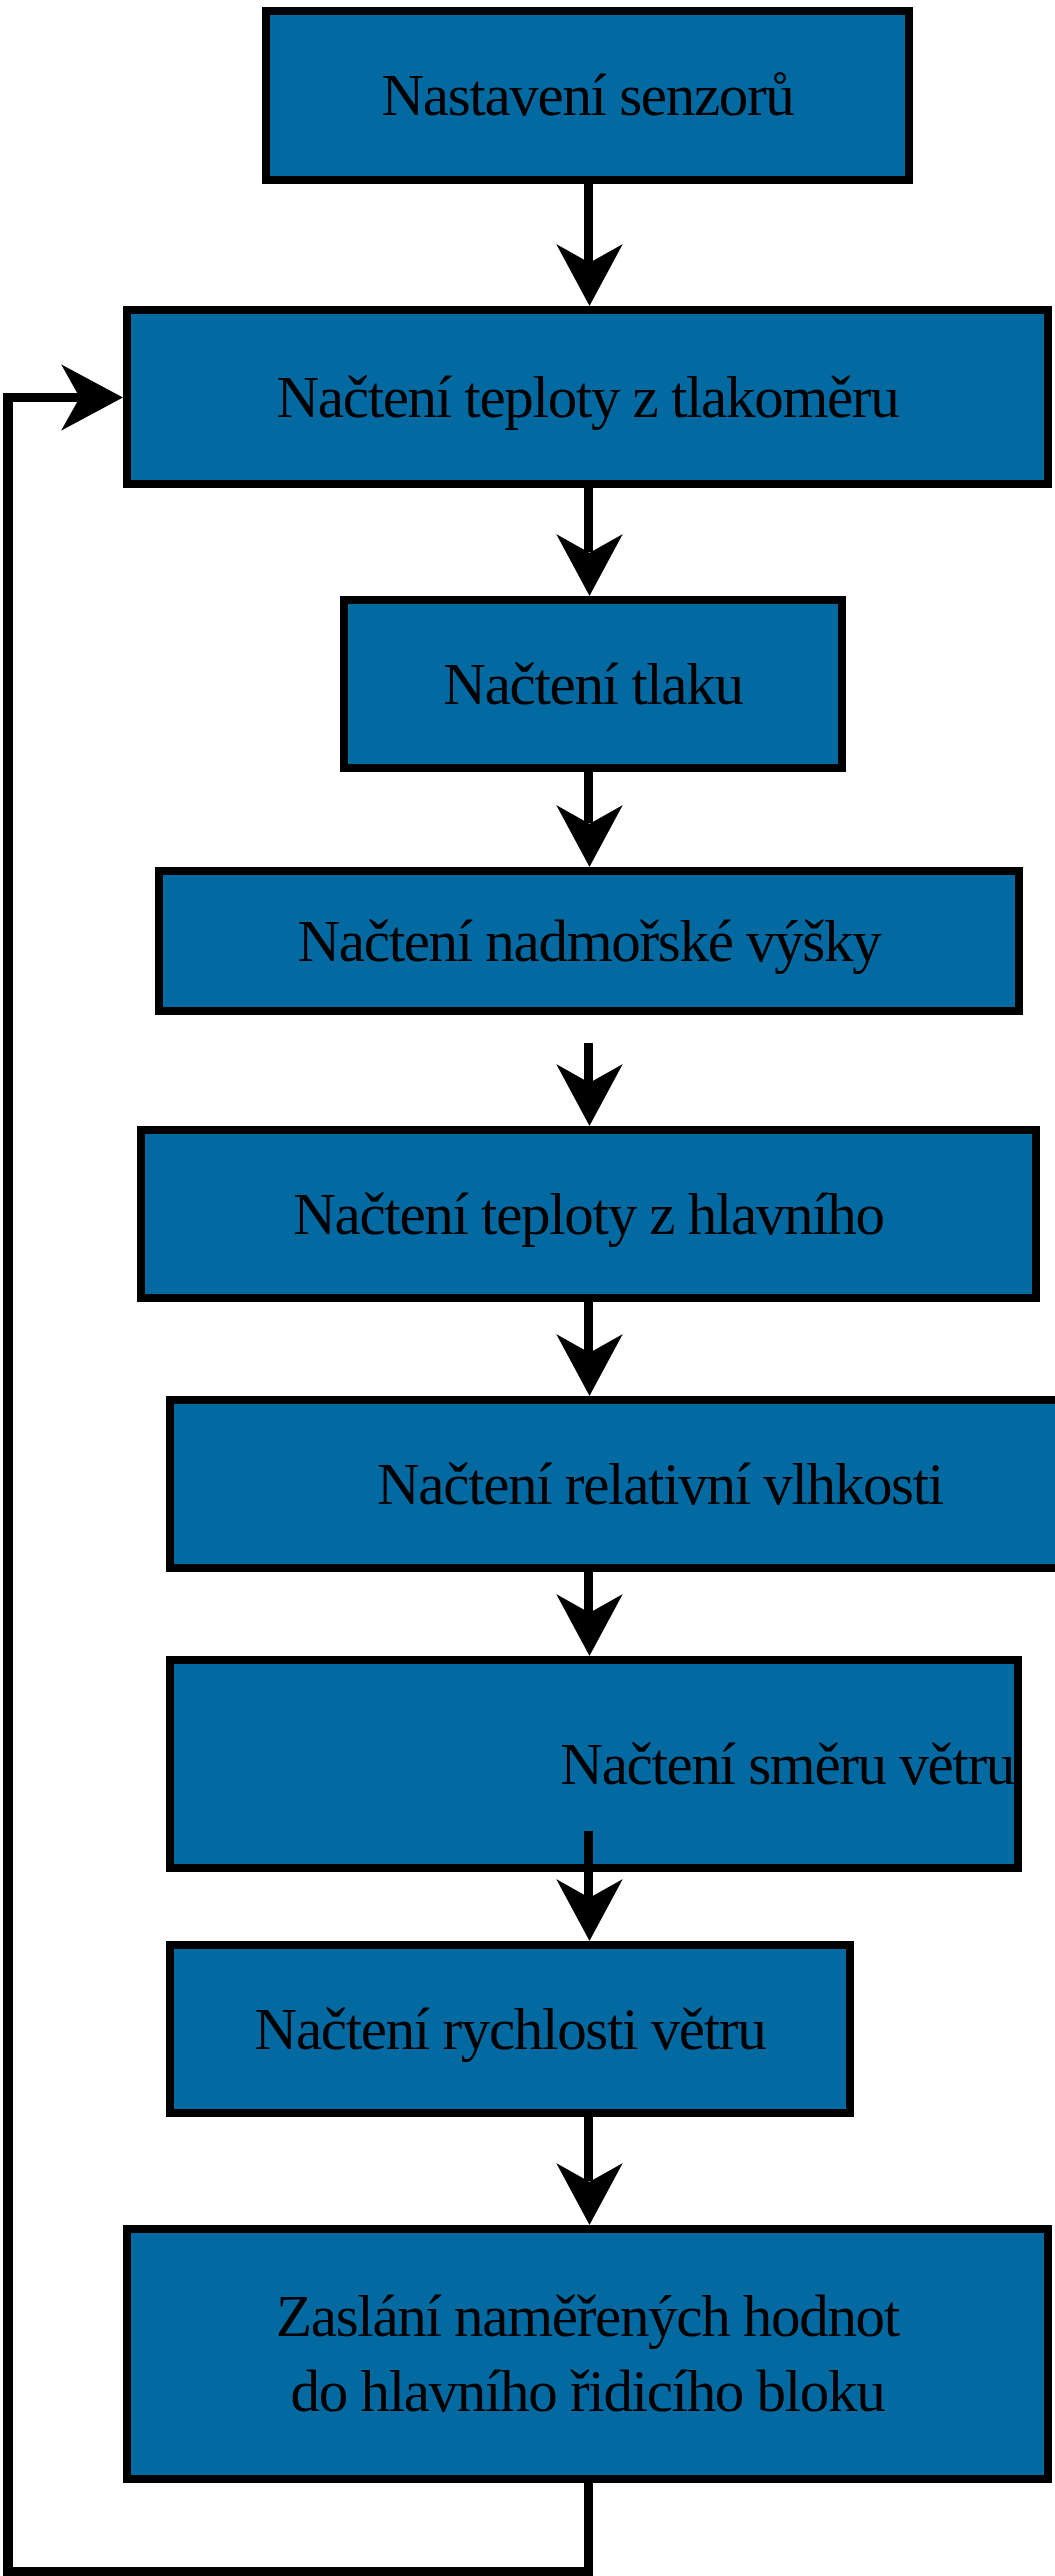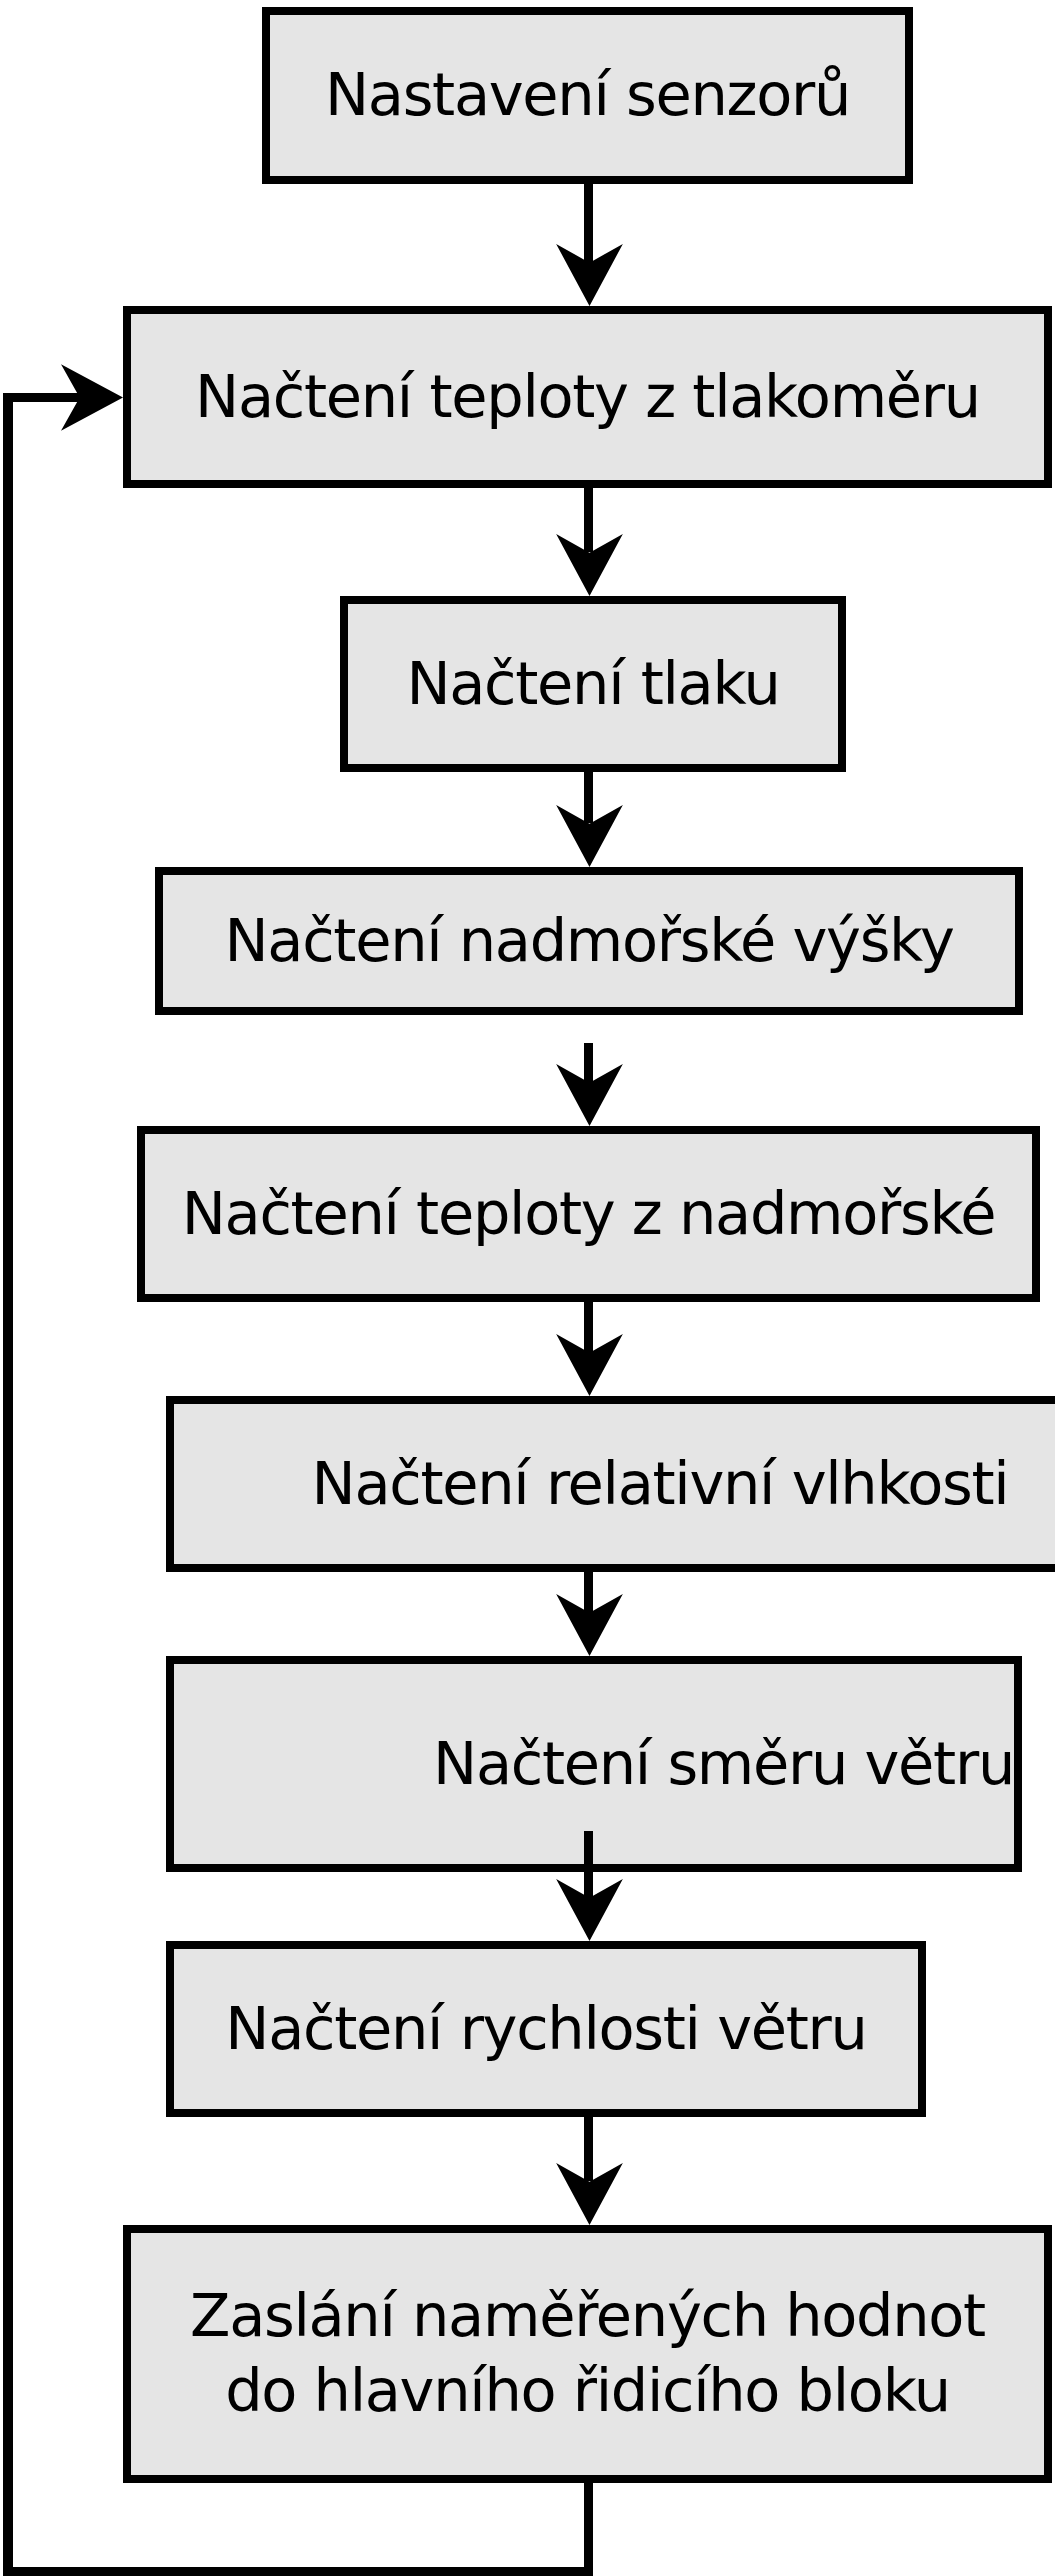--- a/index.html
+++ b/index.html
@@ -11,24 +11,25 @@
     font-family: "DejaVu Sans", "Liberation Sans", sans-serif;
   }
   #canvas {
     position: absolute; left: 0; top: 0;
     width: 1055px; height: 2576px;
   }
   .box {
     position: absolute;
     box-sizing: border-box;
     border: 8.7px solid #000000;
-    background: #e5e5e5;
+    background: #0369a1;
     display: flex;
     align-items: center;
     justify-content: center;
+    font-family: Liberation Serif, serif;
   }
   .lbl {
     color: #000000;
     font-size: 59px;
     line-height: 1.27;
     text-align: center;
     white-space: pre-line;
     letter-spacing: -1.3px;
   }
   .vshaft {               
@@ -59,32 +60,32 @@
 
   <div class="box" style="left:123px; top:306px; width:929px; height:182px;">
     <span class="lbl">Načtení teploty z tlakoměru</span>
   </div>
 
   <div class="box" style="left:155px; top:867px; width:868px; height:148px;">
     <span class="lbl">Načtení nadmořské výšky</span>
   </div>
 
   <div class="box" style="left:137px; top:1126px; width:903px; height:176px;">
-    <span class="lbl">Načtení teploty z nadmořské</span>
+    <span class="lbl">Načtení teploty z hlavního</span>
   </div>
 
   <div class="box" style="left:166px; top:1396px; width:988px; height:176px;">
     <span class="lbl">Načtení relativní vlhkosti</span>
   </div>
 
   <div class="box" style="left:166px; top:1656px; width:856px; height:216px;justify-content:flex-end;">
     <span class="lbl">Načtení směru větru</span>
   </div>
 
-  <div class="box" style="left:166px; top:1941px; width:760px; height:176px;justify-content:center;">
+  <div class="box" style="left:166px; top:1941px; width:688px; height:176px;justify-content:center;">
     <span class="lbl">Načtení rychlosti větru</span>
   </div>
 
   <div class="box" style="left:123px; top:2225px; width:929px; height:258px;">
     <span class="lbl">Zaslání naměřených hodnot
 do hlavního řidicího bloku</span>
   </div>
 
   <div class="vshaft" style="left:584px; top:183px; height:80px;"></div>
   <svg class="head" style="left:556px; top:244px;" width="67" height="62" viewBox="0 0 100 93">

